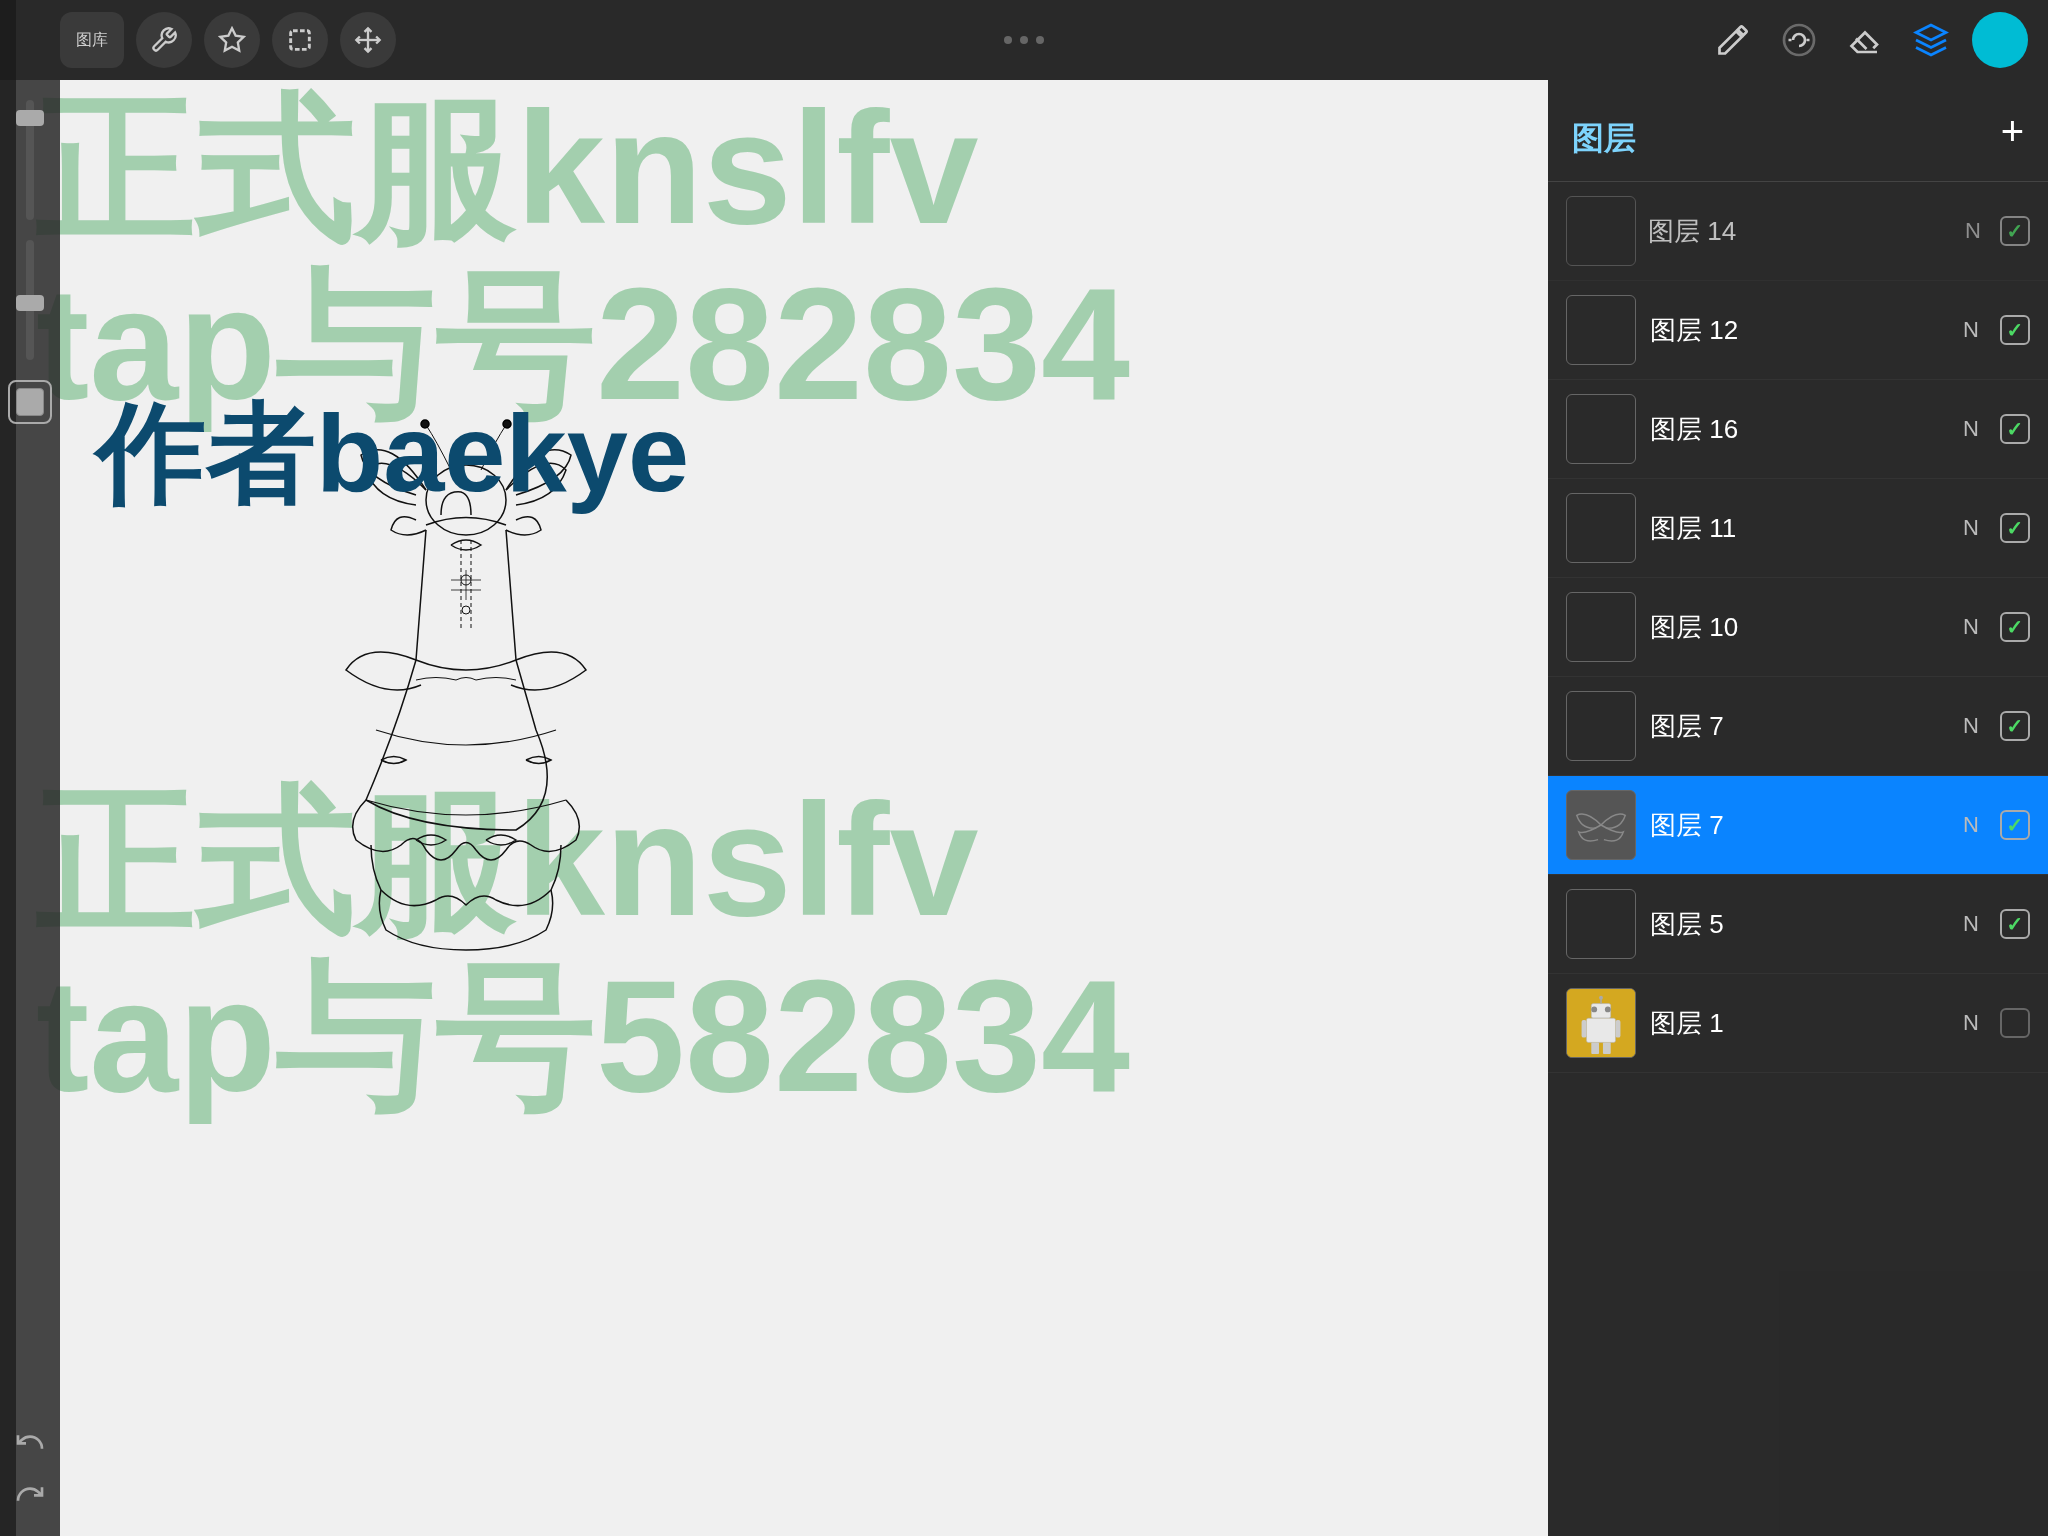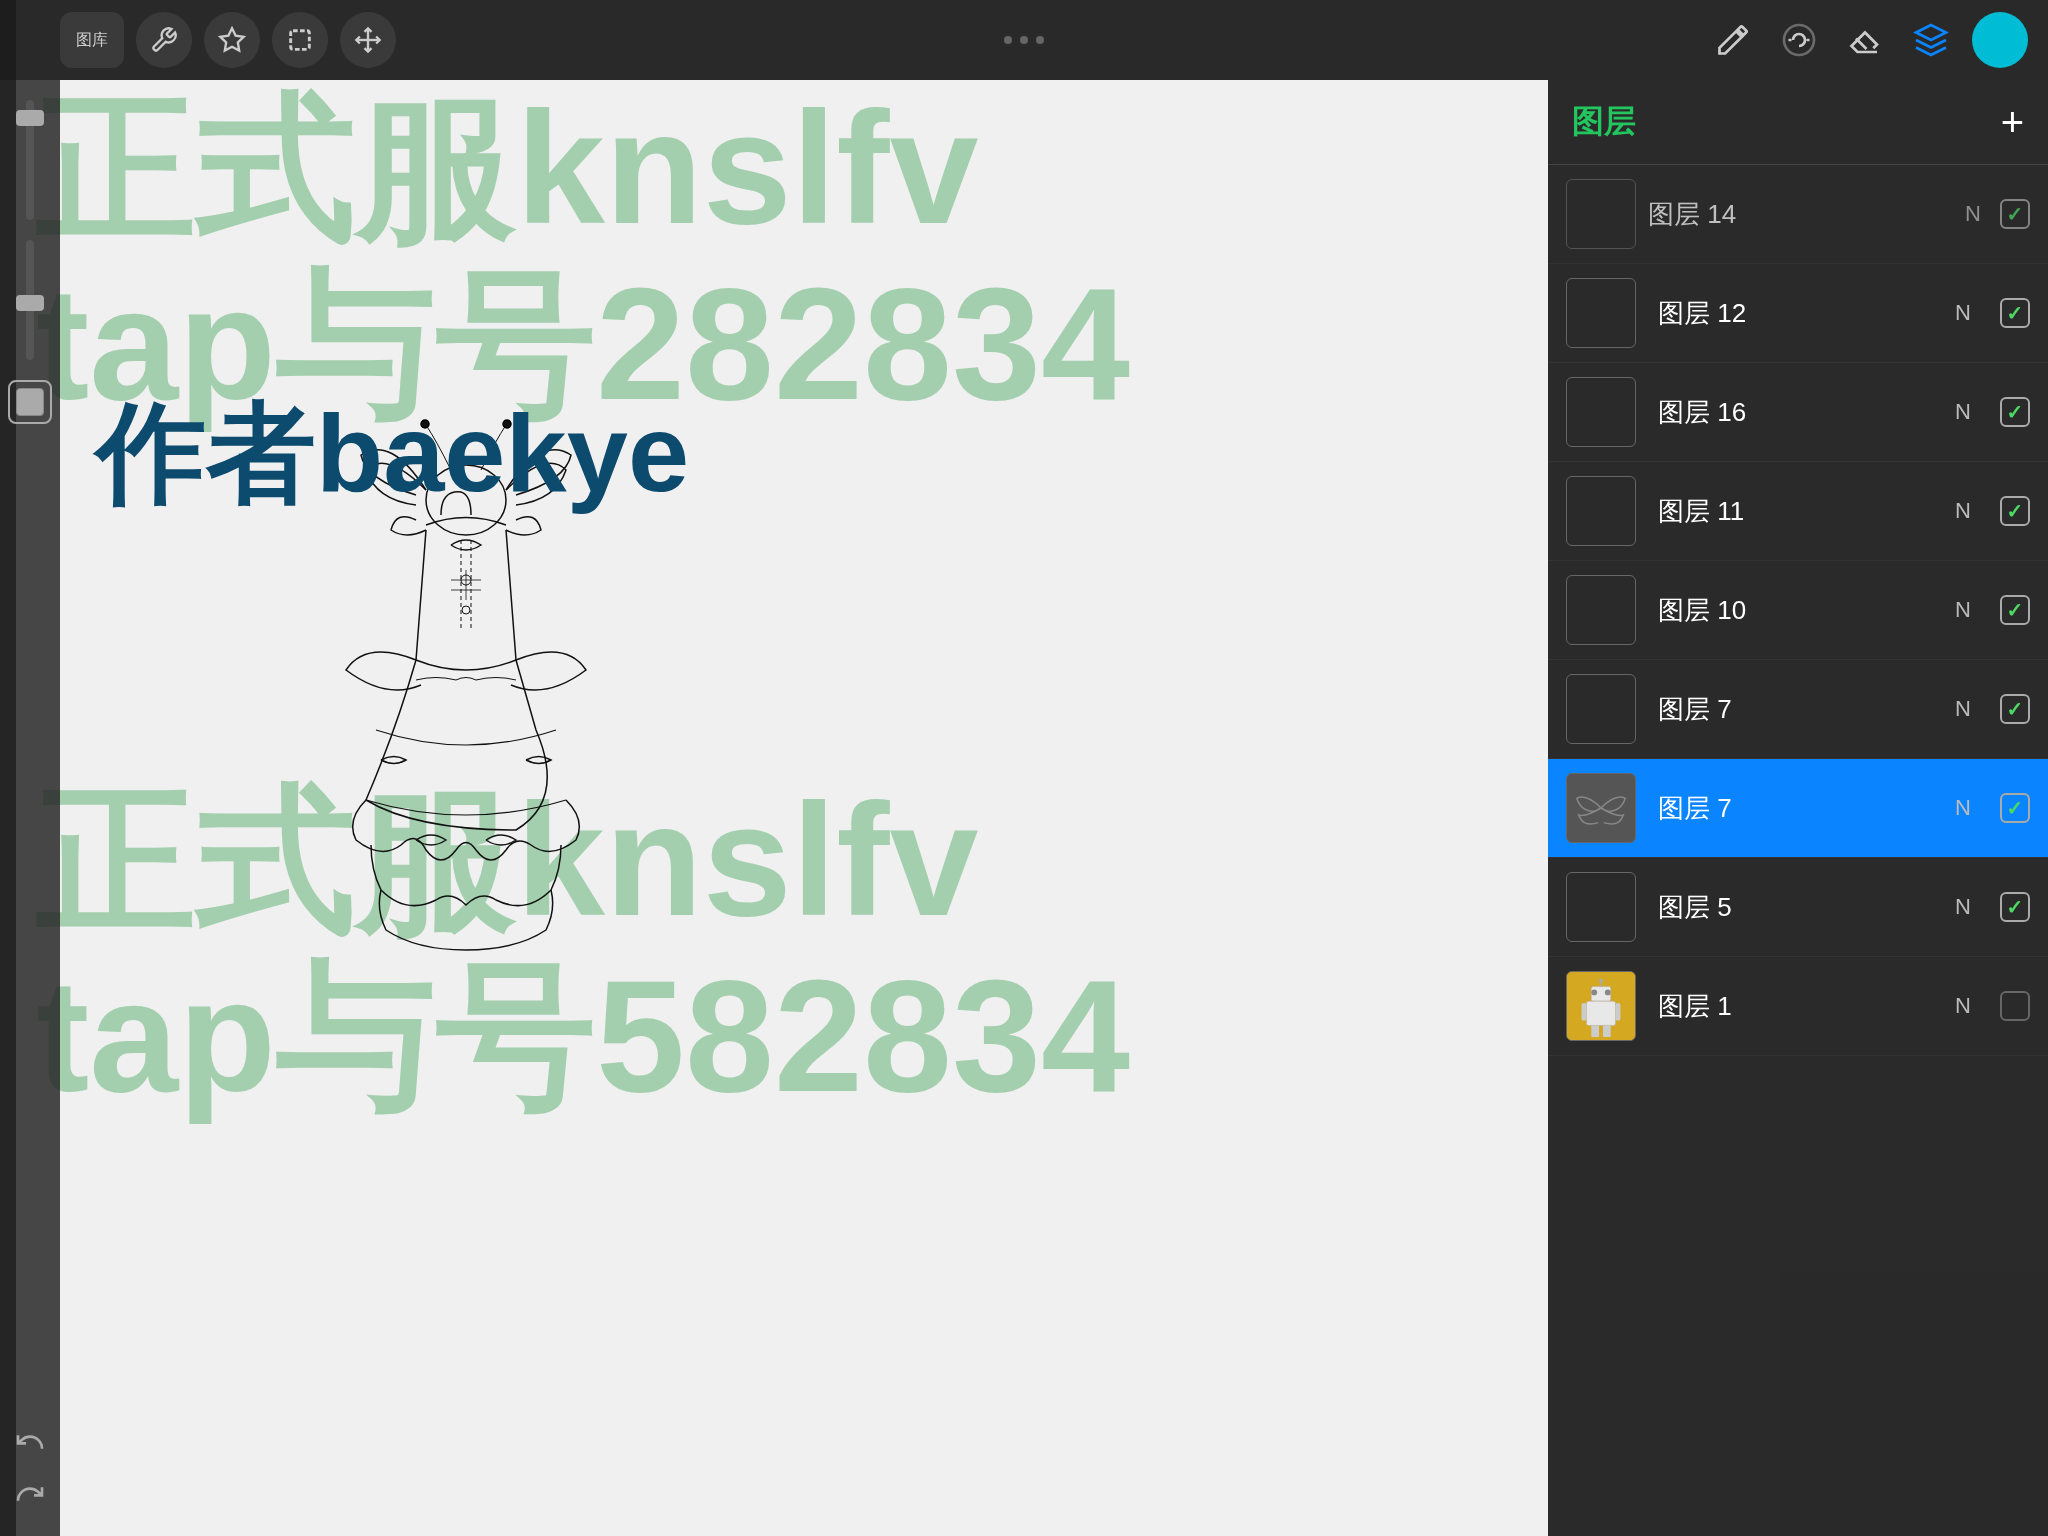--- a/index.html
+++ b/index.html
@@ -249,44 +249,45 @@
 
     .layers-panel-header {
       display: flex;
       align-items: center;
       justify-content: space-between;
       padding: 20px 24px;
       border-bottom: 1px solid #444;
     }
 
     .layers-panel-title {
-      color: #22c55e;
+      color: #7dd3fc;
       font-size: 32px;
       font-weight: 600;
+      margin-top: 17px;
     }
 
     .layers-add-btn {
       color: #fff;
       font-size: 40px;
       cursor: pointer;
       line-height: 1;
     }
 
     .layers-list {
       flex: 1;
       overflow-y: auto;
     }
 
     .layer-item {
       display: flex;
       align-items: center;
       padding: 14px 18px;
       border-bottom: 1px solid #333;
       cursor: pointer;
-      gap: 22px;
+      gap: 14px;
     }
 
     .layer-item.selected {
       background: #0a84ff;
     }
 
     .layer-thumb {
       width: 70px;
       height: 70px;
       border-radius: 6px;

